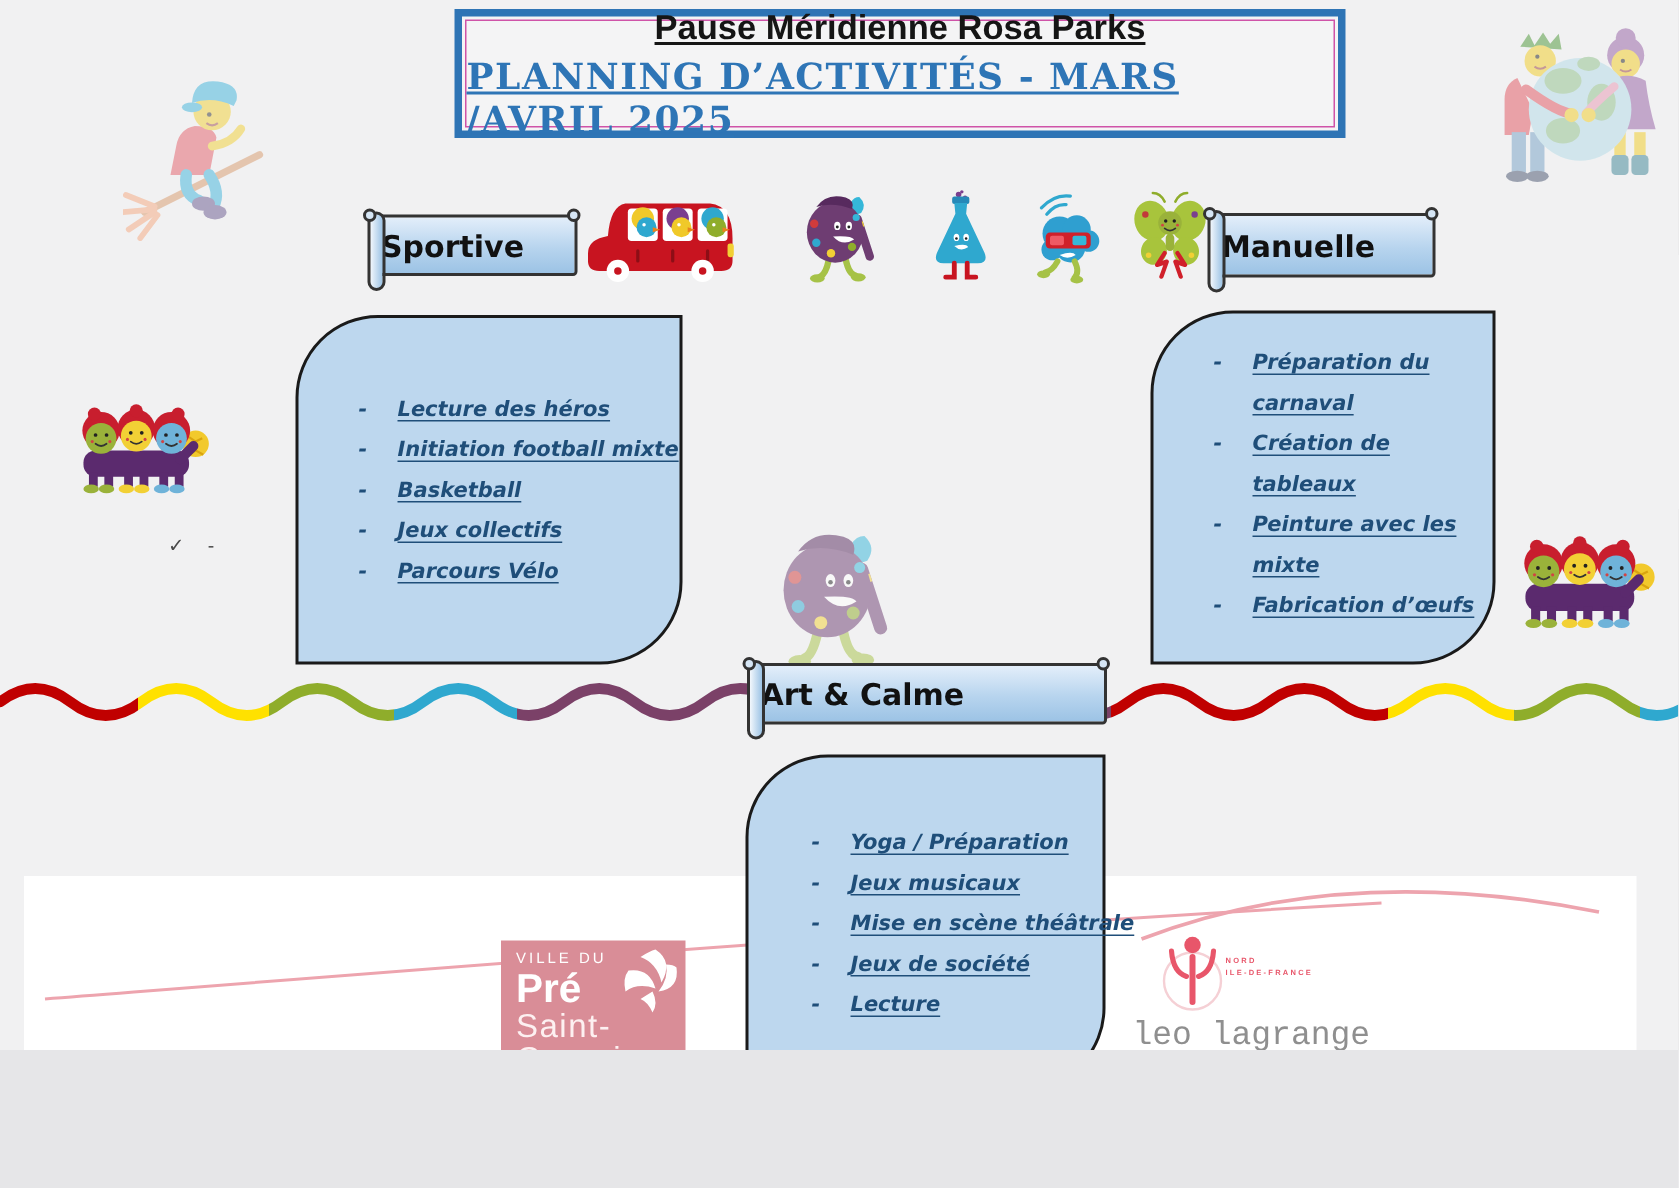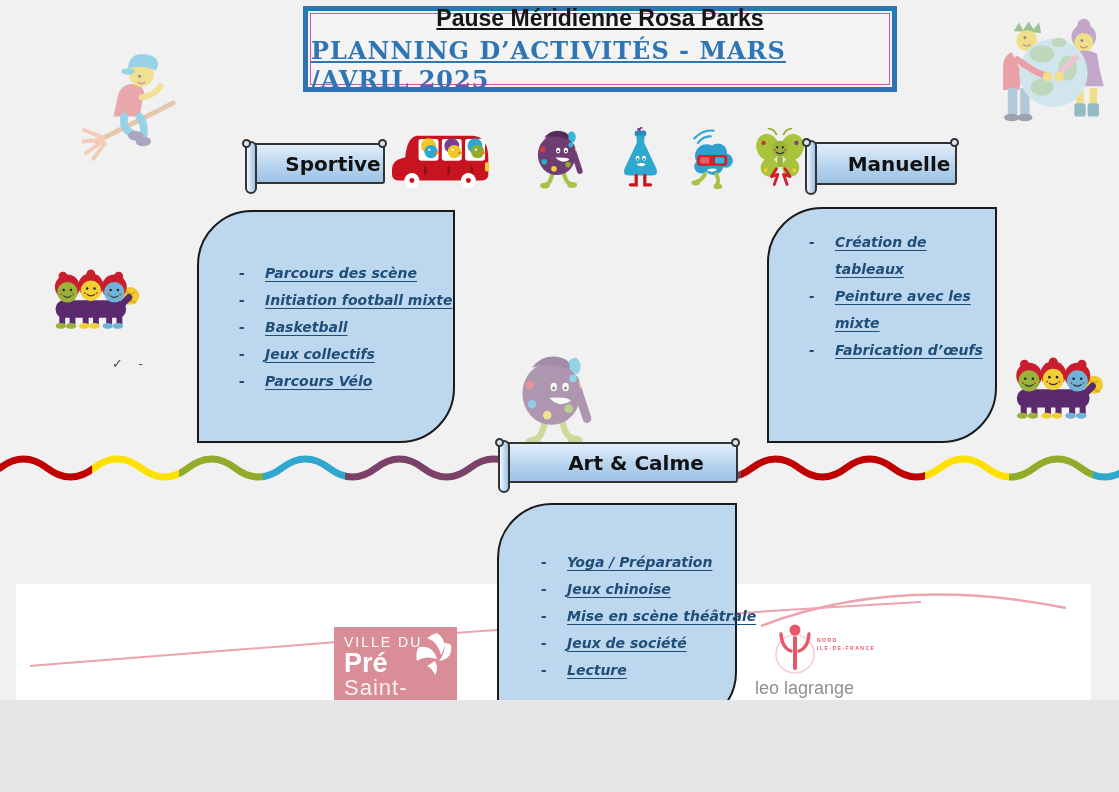--- a/index.html
+++ b/index.html
@@ -12,22 +12,22 @@
              border:5px solid #2e74b5;box-sizing:border-box;z-index:7;}
   .title-inner{position:absolute;inset:2px;border:1px solid #cf53a8;
                display:flex;flex-direction:column;align-items:center;justify-content:center;gap:4px;}
   .title-l1{font-size:23px;font-weight:bold;color:#151515;text-decoration:underline;
             font-family:"Liberation Sans",sans-serif;}
   .title-l2{font-size:24px;font-weight:bold;color:#2e75b6;text-decoration:underline;
             letter-spacing:1px;font-family:"DejaVu Serif",serif;}
 
   
   .banner{position:absolute;background:linear-gradient(180deg,#e3eefa 0%,#b7d4ee 55%,#9cc3e5 100%);
-          border:2px solid #333;border-radius:3px;display:flex;align-items:center;justify-content:center;
-          z-index:6;box-sizing:border-box;padding-left:29px;}
+          border:2px solid #333;border-radius:3px;display:flex;align-items:center;
+          z-index:6;box-sizing:border-box;}
   .banner .roll{position:absolute;left:-9px;top:-4px;bottom:-12px;width:12px;
                 background:linear-gradient(90deg,#f2f7fc,#9cc3e5);border:2px solid #333;
                 border-radius:6px;box-sizing:border-box;}
   .banner .curl{position:absolute;width:9px;height:9px;border:2px solid #333;border-radius:50%;
                 background:#d6e6f5;top:-6px;box-sizing:border-box;}
   .curl-l{left:-12px;}  .curl-r{right:-4px;}
   .banner-label{font-weight:bold;font-size:20px;color:#111;font-family:"DejaVu Sans",sans-serif;}
 
   
   .panel{position:absolute;background:#bdd7ee;border:2px solid #1a1a1a;
@@ -40,26 +40,26 @@
   .panel-sportive ul{padding:48px 0 0 40px;}
   .panel-sportive .item-text,.panel-art .item-text{white-space:nowrap;}
   .panel-manuelle ul{padding:20px 0 0 40px;}
   .panel-manuelle .item-text{max-width:172px;}
   .panel-art ul{padding:44px 0 0 42px;}
 
   
   .band{left:16px;top:584px;width:1075px;height:126px;background:#ffffff;z-index:1;}
   .psg-logo{left:334px;top:627px;width:123px;height:86px;background:#d98d97;z-index:2;
             color:#fff;padding:8px 0 0 10px;box-sizing:border-box;line-height:1;}
-  .psg-villedu{font-size:14px;letter-spacing:2px;margin-bottom:1px;}
+  .psg-villedu{font-size:10px;letter-spacing:2px;margin-bottom:1px;}
   .psg-pre{font-size:27px;font-weight:bold;}
   .psg-light{font-size:22px;font-weight:300;letter-spacing:1px;color:#fdf0f1;}
   .leo-logo{left:745px;top:620px;width:180px;height:95px;z-index:2;}
-  .leo-name{position:absolute;left:10px;top:58px;font-size:18px;color:#8f8f8f;
-            font-family:Liberation Sans, sans-serif;text-align:center;}
+  .leo-name{position:absolute;left:10px;top:58px;font-size:22px;color:#8f8f8f;
+            font-family:Liberation Mono, monospace;text-align:center;}
   .leo-fed{position:absolute;left:12px;top:84px;font-size:6px;letter-spacing:2.5px;color:#e8a0ab;}
 
   .check-mark{left:112px;top:356px;font-size:13px;color:#4a4a4a;z-index:5;letter-spacing:6px;}
 
   .fade50{opacity:.5;} .fade55{opacity:.55;}
 </style>
 </head>
 <body>
 
 <div class="canvas">
@@ -360,58 +360,61 @@
 
   <div class="abs fade50" style="left:508px;top:346px;width:100px;height:108px;z-index:2">
     <svg width="100" height="108">
         <use href="#palette-char"></use>
       </svg>
   </div>
 
   <div class="panel panel-sportive" style="left:197px;top:210px;width:258px;height:233px">
     <ul>
       <li class="item">
-          <span class="item-text">Parcours des scène</span>
+          <span class="item-text">Lecture des héros</span>
         </li>
       <li class="item">
           <span class="item-text">Initiation football mixte</span>
         </li>
       <li class="item">
           <span class="item-text">Basketball</span>
         </li>
       <li class="item">
           <span class="item-text">Jeux collectifs</span>
         </li>
       <li class="item">
           <span class="item-text">Parcours Vélo</span>
         </li>
     </ul>
   </div>
 
   <div class="panel panel-manuelle" style="left:767px;top:207px;width:230px;height:236px">
     <ul>
       <li class="item">
+          <span class="item-text">Préparation du carnaval</span>
+        </li>
+      <li class="item">
           <span class="item-text">Création de tableaux</span>
         </li>
       <li class="item">
           <span class="item-text">Peinture avec les mixte</span>
         </li>
       <li class="item">
           <span class="item-text">Fabrication d’œufs</span>
         </li>
     </ul>
   </div>
 
   <div class="panel panel-art" style="left:497px;top:503px;width:240px;height:224px">
     <ul>
       <li class="item">
           <span class="item-text">Yoga / Préparation</span>
         </li>
       <li class="item">
-          <span class="item-text">Jeux chinoise</span>
+          <span class="item-text">Jeux musicaux</span>
         </li>
       <li class="item">
           <span class="item-text">Mise en scène théâtrale</span>
         </li>
       <li class="item">
           <span class="item-text">Jeux de société</span>
         </li>
       <li class="item">
           <span class="item-text">Lecture</span>
         </li>

